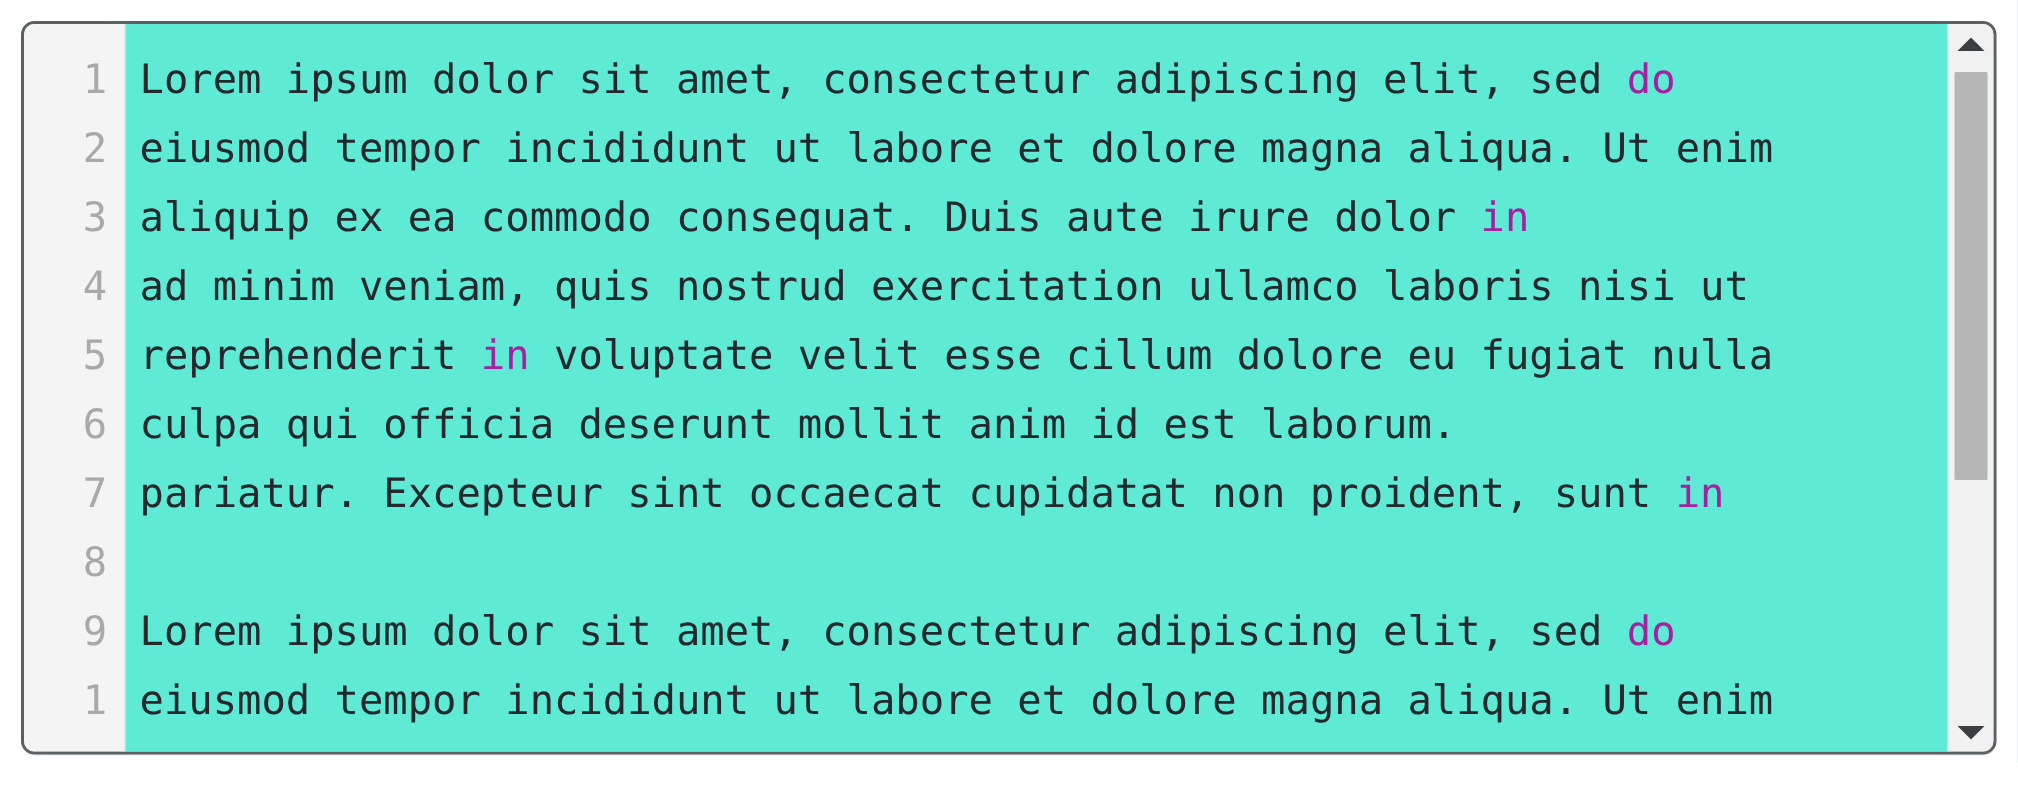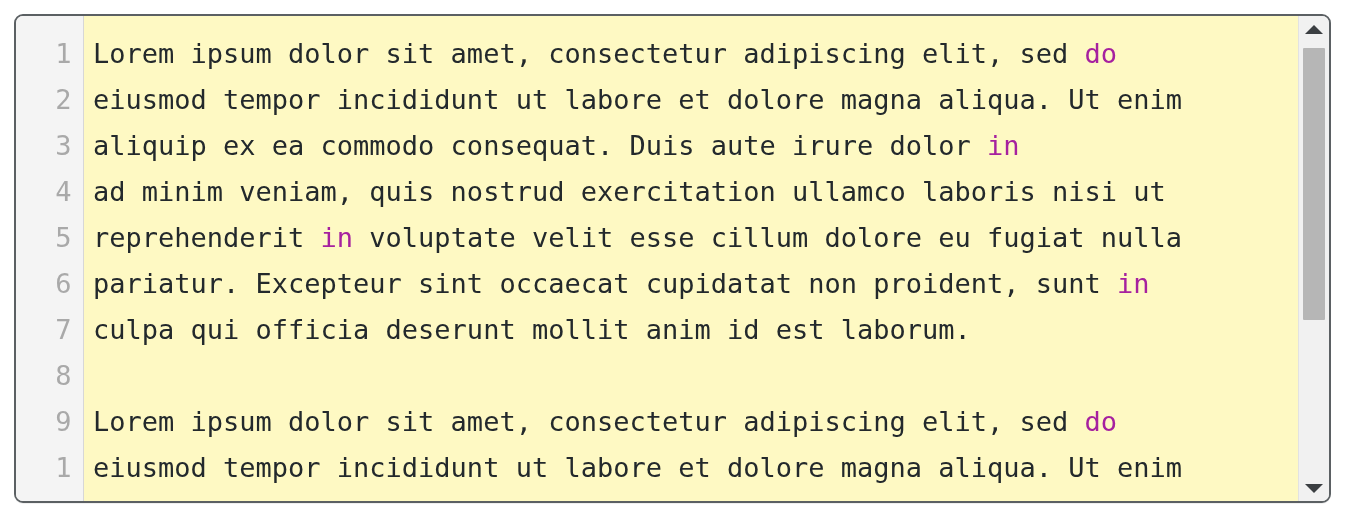--- a/index.html
+++ b/index.html
@@ -46,21 +46,21 @@
     font-size: 27px;
     color: #a9a9a9;
     padding-right: 11px;
     letter-spacing: 0.5px;
   }
 
   
   #code-area {
     flex: 1 1 auto;
     position: relative;
-    background: #fef9c3;
+    background: #5eead4;
     padding-top: 15px;
     padding-left: 9px;
     overflow: hidden;
   }
   .code-line {
     height: 46px;
     line-height: 46px;
     font-size: 27px;
     color: #23292c;
     white-space: pre;
@@ -125,22 +125,22 @@
       <div class="gutter-line">9</div>
       <div class="gutter-line">1</div>
     </div>
 
   <div id="code-area">
       <div class="code-line"><span>Lorem ipsum dolor sit amet, consectetur adipiscing elit, sed </span><span class="kw">do</span></div>
       <div class="code-line"><span>eiusmod tempor incididunt ut labore et dolore magna aliqua. Ut enim</span></div>
       <div class="code-line"><span>aliquip ex ea commodo consequat. Duis aute irure dolor </span><span class="kw">in</span></div>
       <div class="code-line"><span>ad minim veniam, quis nostrud exercitation ullamco laboris nisi ut</span></div>
       <div class="code-line"><span>reprehenderit </span><span class="kw">in</span><span> voluptate velit esse cillum dolore eu fugiat nulla</span></div>
+      <div class="code-line"><span>culpa qui officia deserunt mollit anim id est laborum.</span></div>
       <div class="code-line"><span>pariatur. Excepteur sint occaecat cupidatat non proident, sunt </span><span class="kw">in</span></div>
-      <div class="code-line"><span>culpa qui officia deserunt mollit anim id est laborum.</span></div>
       <div class="code-line"><span></span></div>
       <div class="code-line"><span>Lorem ipsum dolor sit amet, consectetur adipiscing elit, sed </span><span class="kw">do</span></div>
       <div class="code-line"><span>eiusmod tempor incididunt ut labore et dolore magna aliqua. Ut enim</span></div>
     </div>
 
   <div id="scrollbar">
     <div class="sb-btn" id="sb-up">
       <span class="sb-arrow"></span>
     </div>
     <div id="sb-thumb" style="top: 32px; height: 272px;"></div>

